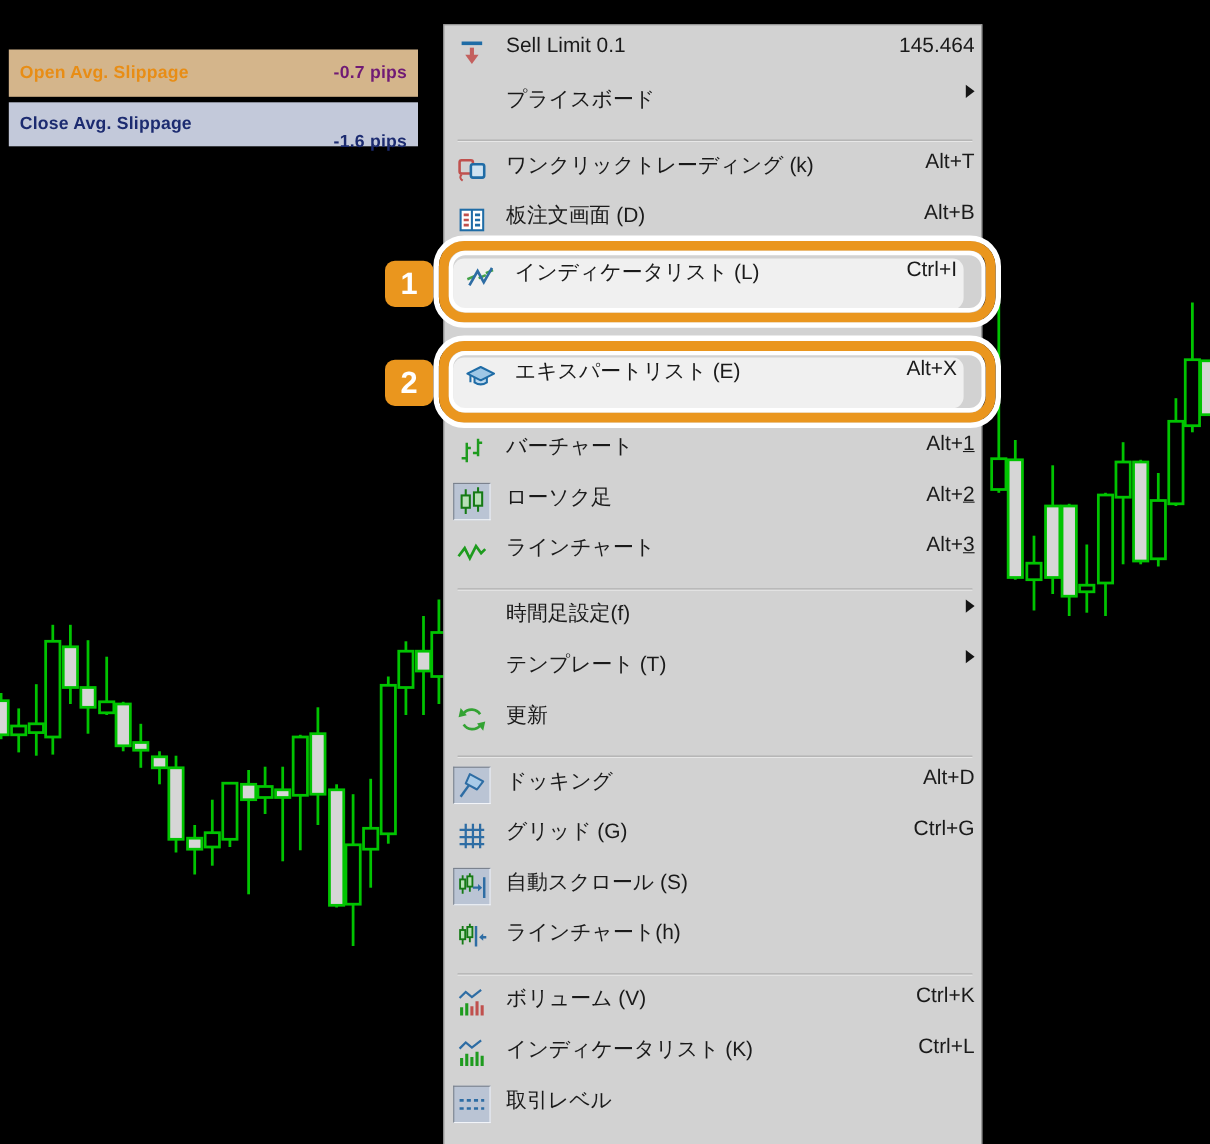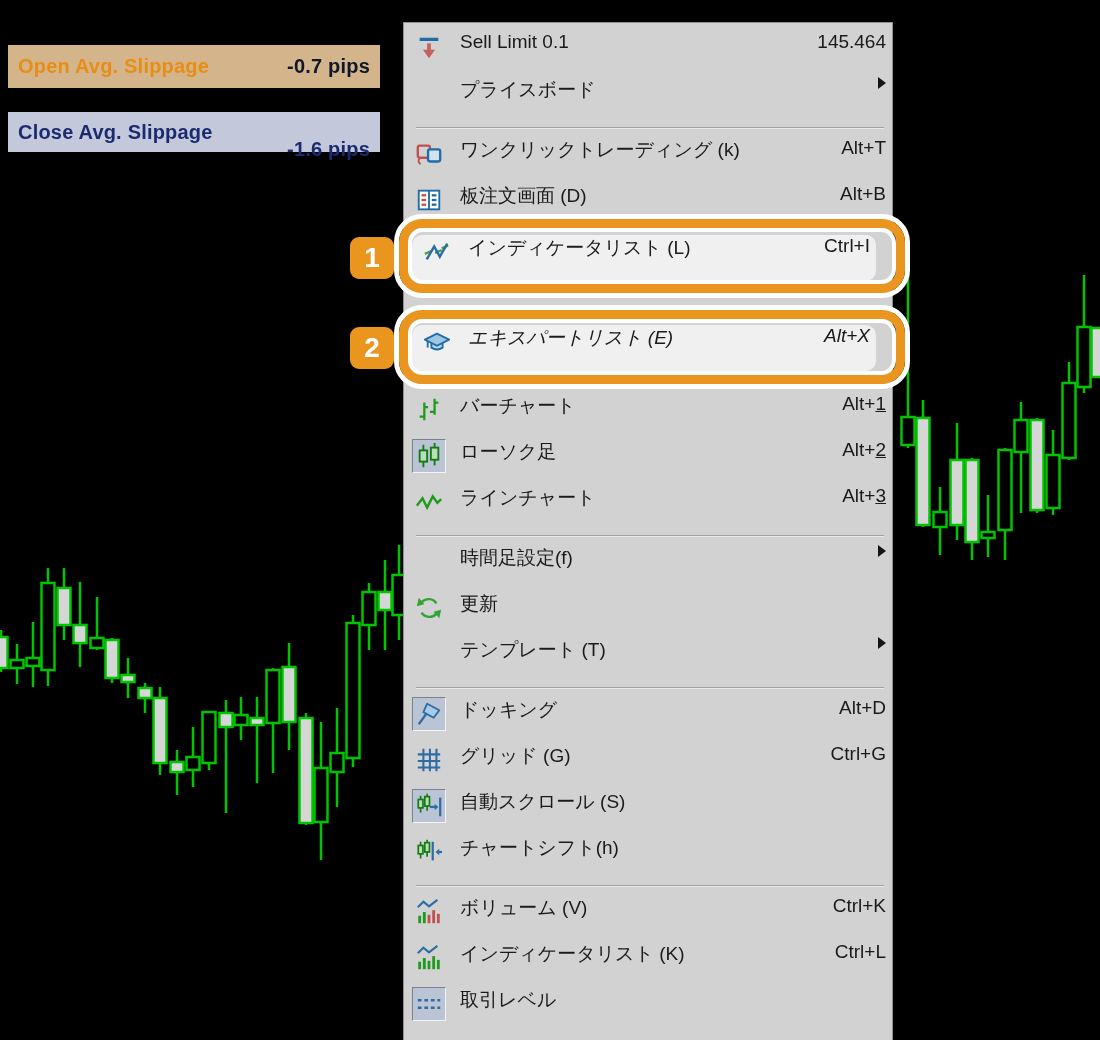--- a/index.html
+++ b/index.html
@@ -3,45 +3,45 @@
 <meta charset="utf-8">
 <style>
   html,body{margin:0;padding:0;}
   body{width:1100px;height:1040px;overflow:hidden;background:#000;position:relative;
        font-family:"Liberation Sans",sans-serif;}
   #stage{position:absolute;inset:0;}
   #chart{position:absolute;left:0;top:0;}
 
   
   .slip{position:absolute;left:8px;width:372px;display:flex;align-items:center;
-        box-sizing:border-box;padding:0 10px;font-weight:bold;font-size:20px;letter-spacing:.2px;}
+        box-sizing:border-box;padding:0 10px;font-weight:bold;font-size:16px;letter-spacing:.2px;}
   .slip.open{top:45px;height:43px;background:var(--open-bg);}
   .slip.open .slip-label{color:var(--open-label);}
-  .slip.open .slip-value{color:#0f172a;margin-left:auto;}
-  .slip.close{top:112px;height:40px;background:var(--close-bg);}
+  .slip.open .slip-value{color:#701a75;margin-left:auto;}
+  .slip.close{top:93px;height:40px;background:var(--close-bg);}
   .slip.close .slip-label{color:var(--close-text);}
   .slip.close .slip-value{color:var(--close-text);margin-left:auto;margin-top:34px;}
 
   
   #menu{position:absolute;left:403px;top:22px;width:490px;height:1100px;background:var(--menu-bg);
         border:1px solid #8f8f8f;box-sizing:border-box;padding-top:8px;font-size:19px;color:#1a1a1a;}
   .row{height:46px;display:flex;align-items:flex-start;padding:0 6px 0 8px;box-sizing:border-box;}
   .icobox{width:34px;height:34px;flex:none;display:flex;align-items:center;justify-content:center;
           margin-right:14px;border:1px solid transparent;box-sizing:border-box;}
   .icobox svg{width:28px;height:28px;display:block;}
   .icobox.pressed{background:#bac4d4;border-style:solid;border-width:1px;
           border-color:#7b828e #f2f4f8 #f2f4f8 #7b828e;}
   .lbl{white-space:nowrap;}
   .sc{margin-left:auto;white-space:nowrap;}
   .subarrow{margin-left:auto;width:0;height:0;border-top:6px solid transparent;
             border-bottom:6px solid transparent;border-left:8px solid #141414;}
   .sep{height:0;border-top:1px solid #a0a0a0;border-bottom:1px solid #e9e9e9;margin:4px 8px 8px 12px;}
   .row.hl{background:var(--hl-bg);border-radius:10px;margin-left:8px;margin-right:16px;}
   .row.hl1{margin-top:6px;}
-  .row.hl2{margin-top:44px;margin-bottom:12px;font-style:italic;}
+  .row.hl2{margin-top:44px;margin-bottom:12px;}
 
   
   .ring{position:absolute;box-sizing:border-box;background:transparent;pointer-events:none;z-index:6;}
   .ring.white-outer{border:5px solid #fff;border-radius:28px;}
   .ring.orange{border:9px solid var(--accent);border-radius:23px;}
   .ring.white-inner{border:4px solid #fff;border-radius:15px;}
   .badge{position:absolute;width:44px;height:42px;background:var(--accent);border-radius:9px;
          color:#fff;font-weight:bold;font-size:28px;display:flex;align-items:center;justify-content:center;z-index:5;}
 </style>
 </head>
@@ -249,36 +249,36 @@
         <span class="lbl">ラインチャート</span>
         <span class="sc">Alt+<u>3</u></span>
       </div>
       <div class="sep"></div>
       <div class="row">
         <span class="icobox"></span>
         <span class="lbl">時間足設定(f)</span>
         <span class="subarrow"></span>
       </div>
       <div class="row">
+        <span class="icobox"></span>
+        <span class="lbl">テンプレート (T)</span>
+        <span class="subarrow"></span>
+      </div>
+      <div class="row">
         <span class="icobox">
           <svg viewBox="0 0 30 30">
             <g fill="none" stroke="#33a333" stroke-width="2.6">
               <path d="M23 10 A10 10 0 0 0 7 9"></path>
               <path d="M7 20 A10 10 0 0 0 23 21"></path>
             </g>
             <polygon points="4,4 10,11 2,13" fill="#33a333"></polygon>
             <polygon points="26,26 20,19 28,17" fill="#33a333"></polygon>
           </svg>
         </span>
         <span class="lbl">更新</span>
-      </div>
-      <div class="row">
-        <span class="icobox"></span>
-        <span class="lbl">テンプレート (T)</span>
-        <span class="subarrow"></span>
       </div>
       <div class="sep"></div>
       <div class="row">
         <span class="icobox pressed">
           <svg viewBox="0 0 30 30">
             <polygon points="13,4 26,11 20,19 9,13" fill="#a9cbe8" stroke="#2e6da4" stroke-width="2" stroke-linejoin="round"></polygon>
             <line x1="12" y1="15" x2="4" y2="26" stroke="#2e6da4" stroke-width="2.4"></line>
           </svg>
         </span>
         <span class="lbl">ドッキング</span>
@@ -318,21 +318,21 @@
               <line x1="6" y1="4" x2="6" y2="22"></line>
               <rect x="3.5" y="8" width="5" height="9" fill="#b8dfb8"></rect>
               <line x1="13" y1="2" x2="13" y2="20"></line>
               <rect x="10.5" y="5" width="5" height="10" fill="#b8dfb8"></rect>
             </g>
             <line x1="19" y1="4" x2="19" y2="24" stroke="#2e6da4" stroke-width="2.4"></line>
             <line x1="29" y1="15" x2="24" y2="15" stroke="#2e6da4" stroke-width="2.4"></line>
             <polygon points="26,11.5 22,15 26,18.5" fill="#2e6da4"></polygon>
           </svg>
         </span>
-        <span class="lbl">チャートシフト(h)</span>
+        <span class="lbl">ラインチャート(h)</span>
       </div>
       <div class="sep"></div>
       <div class="row">
         <span class="icobox">
           <svg viewBox="0 0 30 30">
             <path d="M3 10 L9 4 L15 9 L24 2" fill="none" stroke="#2e6da4" stroke-width="2.2"></path>
             <g stroke-width="3">
               <line x1="5" y1="27" x2="5" y2="19" stroke="#1e9b1e"></line>
               <line x1="10" y1="27" x2="10" y2="15" stroke="#1e9b1e"></line>
               <line x1="15" y1="27" x2="15" y2="18" stroke="#c0504d"></line>

